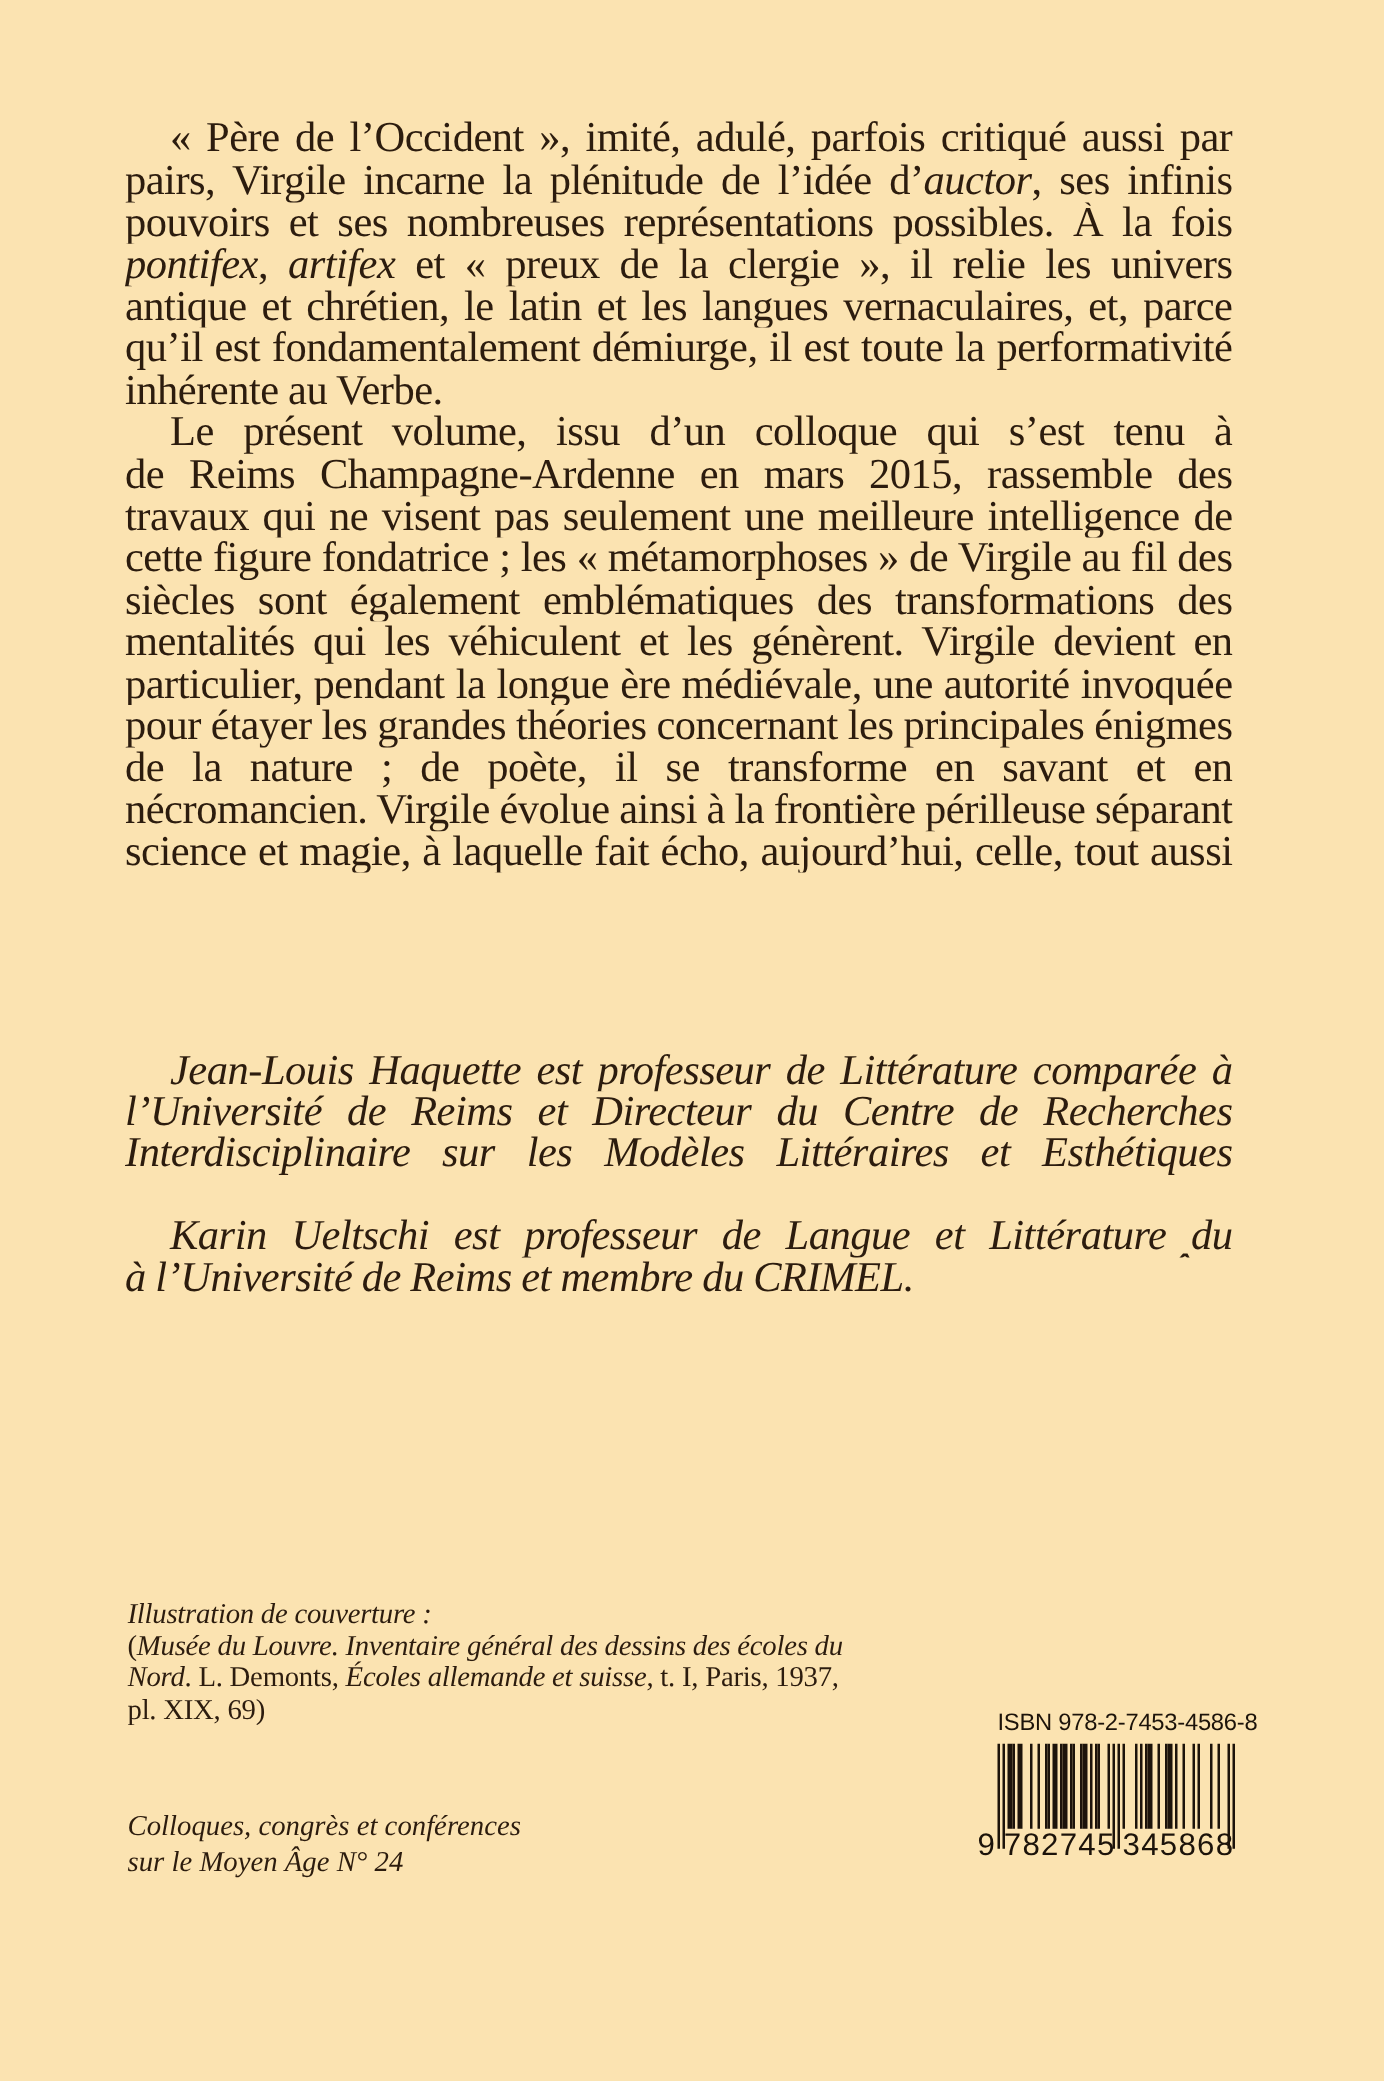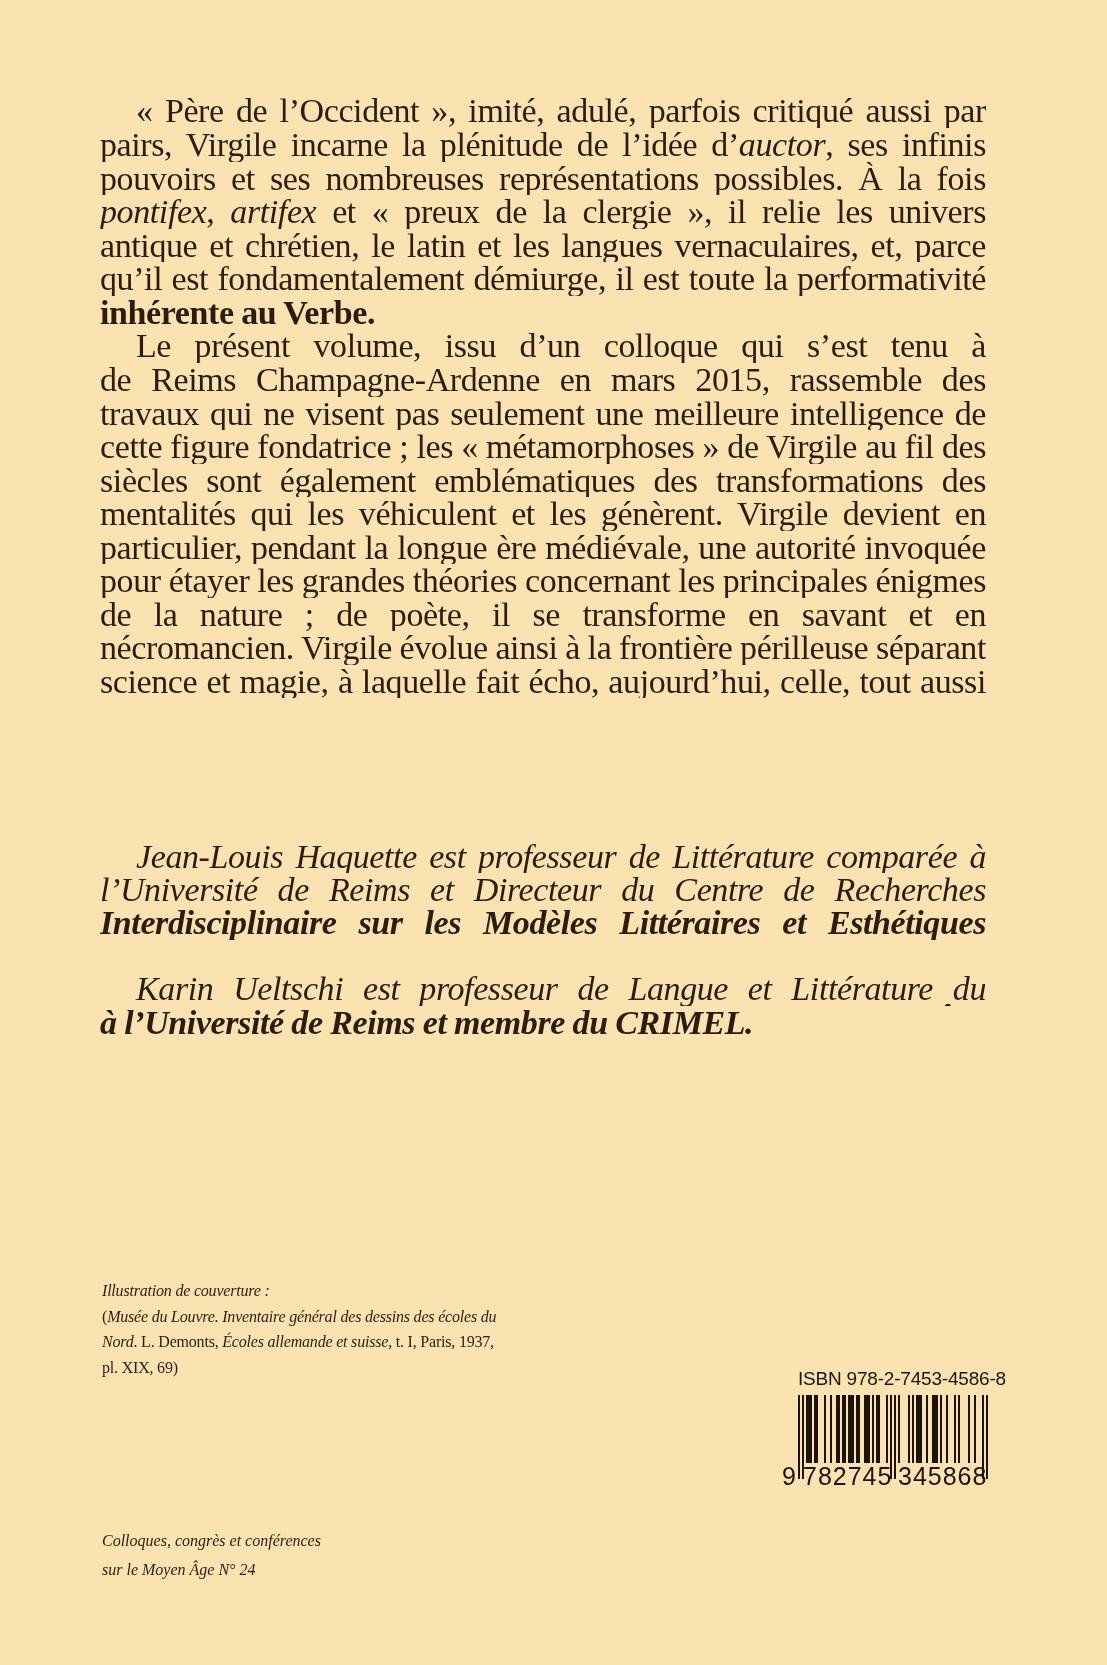--- a/index.html
+++ b/index.html
@@ -6,33 +6,33 @@
   *{ margin:0; padding:0; box-sizing:border-box; }
   html,body{ background:var(--bg); }
   body{ font-family:"Liberation Serif","DejaVu Serif",serif; color:var(--ink); }
   .cover{ position:relative; width:1107px; height:1665px; background:var(--bg); overflow:hidden; }
 
   
   .blurb{ position:absolute; left:100px; top:94px; width:886px; }
   .para{ font-size:34px; line-height:33.5px; letter-spacing:-0.4px; word-spacing:-0.5px; }
   .para .tline{ text-align:justify; text-align-last:justify; overflow:hidden; max-height:34px; }
   .para .tline.first{ text-indent:36px; }
-  .para .tline.last{ text-align-last:left;font-weight:bold; }
+  .para .tline.last{ text-align-last:left; }
   .it{ font-style:italic; }
 
   
   .bio{ position:absolute; left:100px; width:886px; font-style:italic; line-height:33px; }
   .bio1{ top:840px; }
   .bio2{ top:972px; }
 
   
-  .plain{ position:absolute; left:102px; font-size:16px; }
+  .plain{ position:absolute; left:102px; font-size:23px; }
   .plain .tline{ text-align:left; overflow:hidden; }
   .credits{ top:1278px; width:650px; line-height:25.5px; letter-spacing:-0.2px; }
-  .series{ top:1526px; width:650px; line-height:29px; }
+  .series{ top:1446px; width:650px; line-height:29px; }
 
   
   .isbn-area{ position:absolute; left:798px; top:1368px; width:190px;
               font-family:"Liberation Sans","DejaVu Sans",sans-serif; color:var(--bc); }
   .isbn-label{ width:190px; font-size:19px; line-height:22px;
                letter-spacing:-0.2px; white-space:nowrap; }
   .barcode{ position:relative; margin-top:5px; width:190px; height:96px; }
   .bar{ position:absolute; top:0; width:2px; height:68px; background:var(--bc); }
   .bar.guard{ height:84px; }
   .bc-digit{ position:absolute; top:69px; font-size:25px; line-height:25px; }

